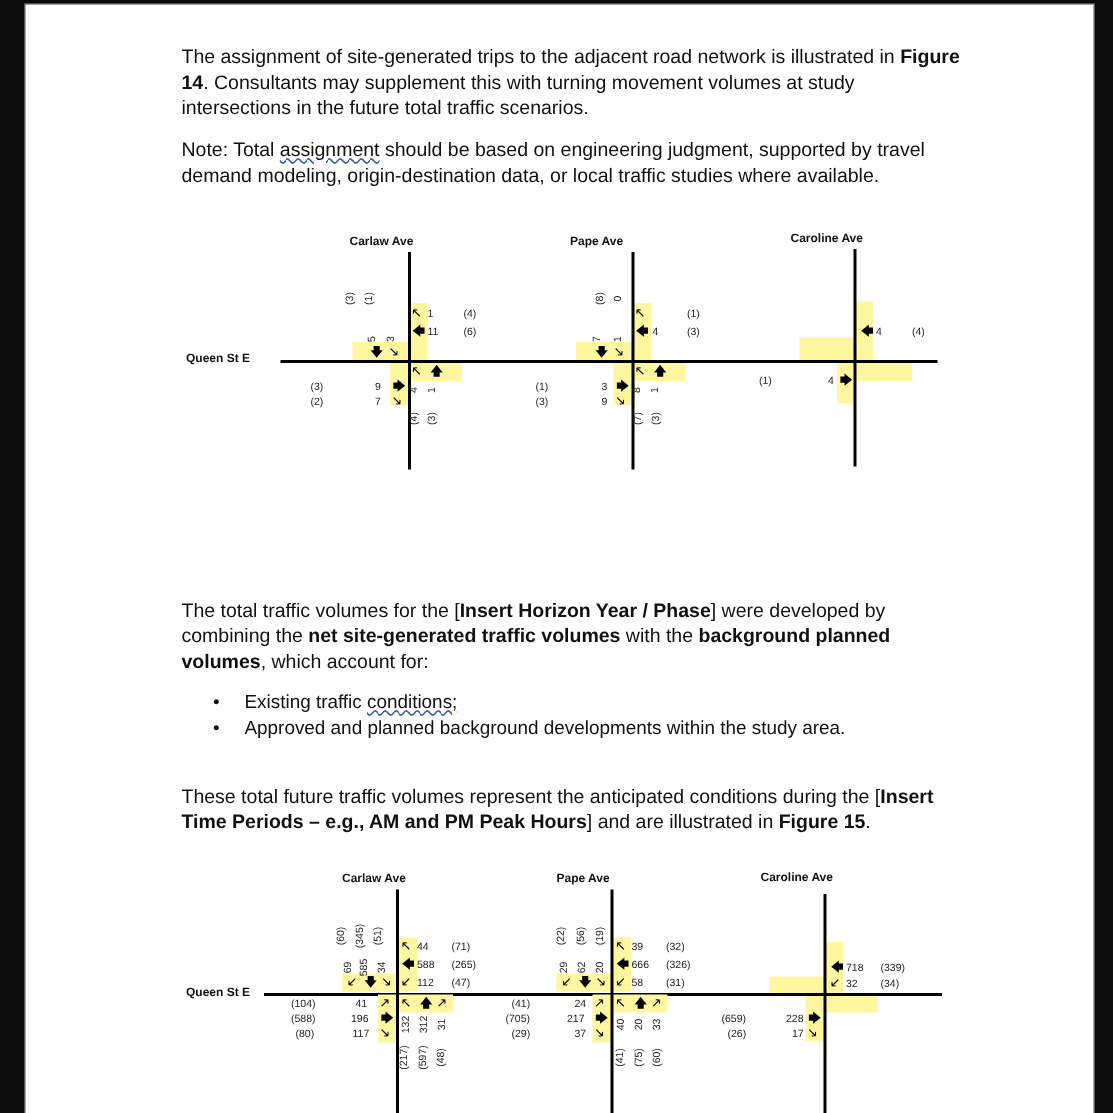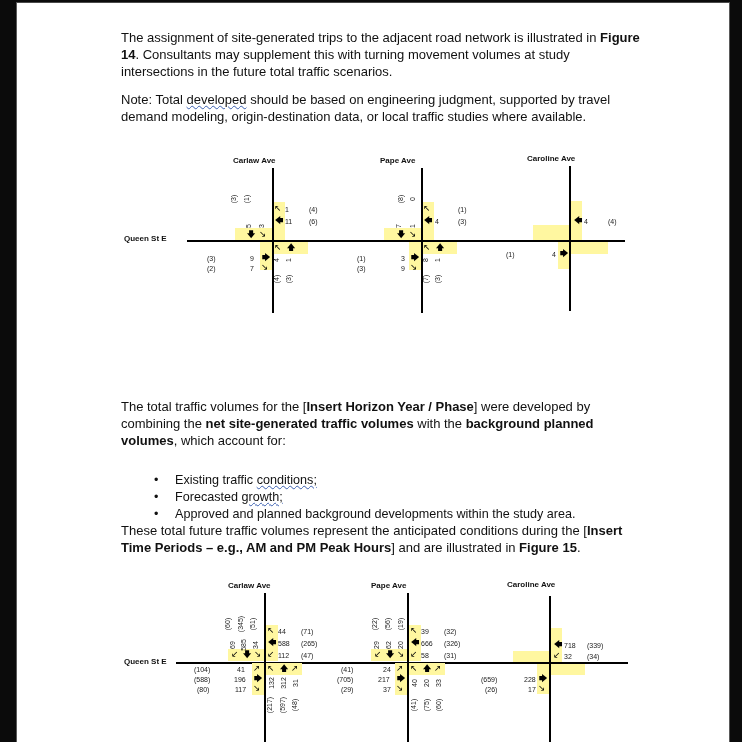--- a/index.html
+++ b/index.html
@@ -5,21 +5,21 @@
   html, body { margin:0; padding:0; }
   body { width:742px; height:742px; background:#0b0b0b; position:relative; overflow:hidden;
          font-family:"Liberation Sans", sans-serif; color:#111; }
   .page { position:absolute; left:16px; top:2px; width:712px; height:740px; background:#fff;
           border-left:1px solid #5a5a5a; border-right:1px solid #5a5a5a; border-top:1px solid #4a4a4a; }
   .p { position:absolute; left:104px; width:520px; font-size:13px; line-height:17px; }
   .p b { font-weight:bold; }
   .spell { text-decoration: underline; text-decoration-color:#3a5fb0; text-decoration-style: wavy; text-decoration-thickness:1px; }
   .caption { position:absolute; left:0; width:712px; text-align:center; font-size:10.5px; font-weight:bold; color:#3d5a99; }
   .heading { position:absolute; left:104px; font-size:15px; font-weight:bold; color:#3d5a99; letter-spacing:0.2px; }
-  ul.bullets { position:absolute; left:104px; width:520px; margin:12px; padding:0; list-style:none; font-size:12.6px; line-height:17px; }
+  ul.bullets { position:absolute; left:104px; width:520px; margin:0; padding:0; list-style:none; font-size:12.6px; line-height:17px; }
   ul.bullets li { position:relative; padding-left:42px; }
   ul.bullets li::before { content:"•"; position:absolute; left:21px; }
 
   .fig { position:absolute; left:0; width:712px; }
   .street-label { position:absolute; font-size:8px; font-weight:bold; color:#111; white-space:nowrap; }
   .hroad { position:absolute; height:2px; background:#000; }
   .vroad { position:absolute; width:2px; background:#000; }
   .hl { position:absolute; background:#fff7a0; }
   .num { position:absolute; font-size:7px; color:#222; white-space:nowrap; line-height:8px; }
   .rot { transform:rotate(-90deg); transform-origin:center; }
@@ -28,21 +28,21 @@
 </head>
 <body>
 
 <div class="page">
 
   <div class="p" style="top:26px;">
     <span>The assignment of site-generated trips to the adjacent road network is illustrated in </span><b>Figure 14</b><span>. Consultants may supplement this with turning movement volumes at study intersections in the future total traffic scenarios.</span>
   </div>
 
   <div class="p" style="top:88px;">
-    <span>Note: Total </span><span class="spell">developed</span><span> should be based on engineering judgment, supported by travel demand modeling, origin-destination data, or local traffic studies where available.</span>
+    <span>Note: Total </span><span class="spell">assignment</span><span> should be based on engineering judgment, supported by travel demand modeling, origin-destination data, or local traffic studies where available.</span>
   </div>
 
   <div class="fig" style="top:140px; height:200px;">
     <div class="street-label" style="left:107px; top:91px;">Queen St E</div>
     <div class="hroad" style="left:170px; top:97px; width:438px;"></div>
 
     <div class="street-label" style="left:216px; top:13px;">Carlaw Ave</div>
     <div class="hl" style="left:218px; top:85px; width:38px; height:12px;"></div>
     <div class="hl" style="left:256px; top:59px; width:12px; height:38px;"></div>
     <div class="hl" style="left:243px; top:99px; width:14px; height:28px;"></div>
@@ -118,21 +118,20 @@
   </div>
 
 
 
   <div class="p" style="top:395px;">
     <span>The total traffic volumes for the [</span><b>Insert Horizon Year / Phase</b><span>] were developed by combining the </span><b>net site-generated traffic volumes</b><span> with the </span><b>background planned volumes</b><span>, which account for:</span>
   </div>
 
   <ul class="bullets" style="top:457px;">
     <li><span>Existing traffic </span><span class="spell">conditions;</span></li>
-    <li><span>Forecasted </span><span class="spell">growth;</span></li>
     <li><span>Approved and planned background developments within the study area.</span></li>
   </ul>
 
   <div class="p" style="top:519px;">
     <span>These total future traffic volumes represent the anticipated conditions during the [</span><b>Insert Time Periods – e.g., AM and PM Peak Hours</b><span>] and are illustrated in </span><b>Figure 15</b><span>.</span>
   </div>
 
   <div class="fig" style="top:570px; height:170px;">
     <div class="street-label" style="left:107px; top:84px;">Queen St E</div>
     <div class="hroad" style="left:159px; top:89px; width:452px;"></div>

